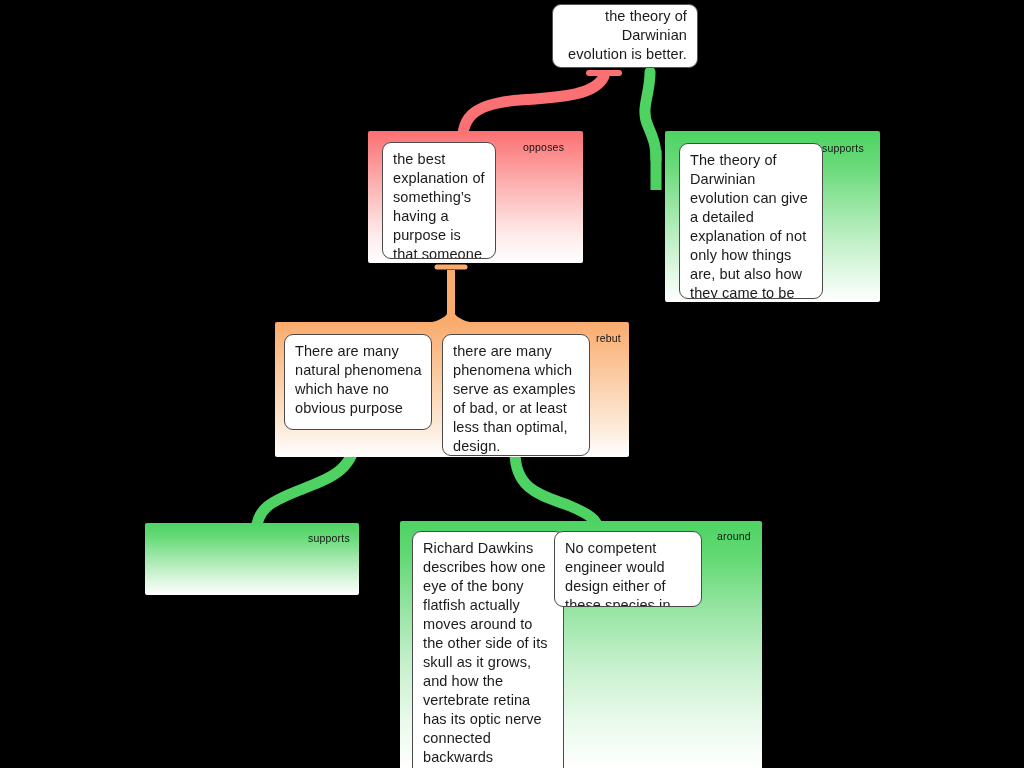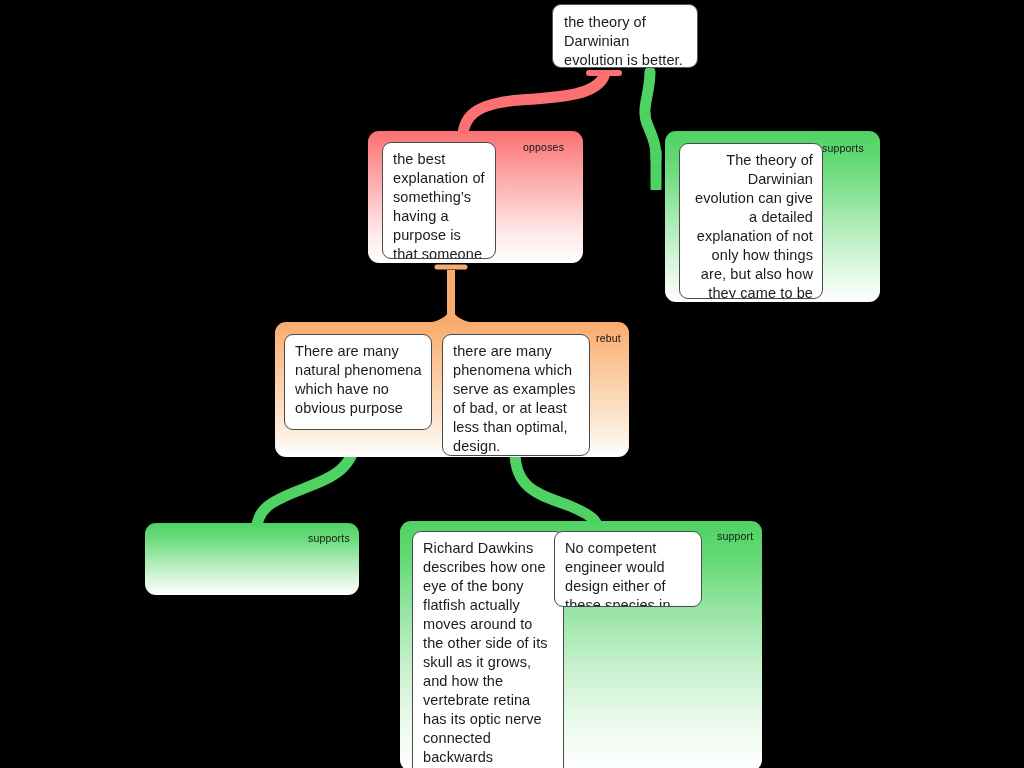--- a/index.html
+++ b/index.html
@@ -29,21 +29,21 @@
     width: 1024px;
     height: 768px;
     z-index: 1;
     pointer-events: none;
   }
 
   
   .node {
     position: absolute;
     z-index: 2;
-    border-radius: 11px;
+    border-radius: 2px;
     box-sizing: border-box;
   }
   .node.root {
     background: #ffffff;
     border: 1px solid #555555;
     border-radius: 9px;
   }
 
   
   .claim {
@@ -57,40 +57,40 @@
   }
   .claim .txt,
   .root .txt {
     display: block;
     font-size: 14.5px;
     line-height: 19px;
     color: #1a1a1a;
     letter-spacing: 0.1px;
   }
   .root .txt {
-    padding: 8px 10px 6px 11px;
+    padding: 2px 10px 6px 11px;
+    text-align: right;
   }
 
   
   .rel-label {
     position: absolute;
     font-size: 10.5px;
     line-height: 12px;
     color: #141414;
     letter-spacing: 0.2px;
     white-space: nowrap;
   }
 
   
   .theme-oppose {
     background: linear-gradient(to bottom, #fb7072 0%, #fc8d8d 18%, #fdbdbd 48%, #feeaea 78%, #ffffff 100%);
   }
   .theme-support {
     background: linear-gradient(to bottom, #4ed363 0%, #68da79 20%, #a5e9ae 50%, #ddf7e1 80%, #ffffff 100%);
-    text-align: right;
   }
   .theme-rebut {
     background: linear-gradient(to bottom, #f9ab6d 0%, #fbbd8a 22%, #fcd5b4 52%, #fdeedf 82%, #ffffff 100%);
     padding-left: 20px;
   }
   .theme-support-long {
     background: linear-gradient(to bottom, #4ed363 0%, #62d973 14%, #93e4a0 34%, #c7f1cd 58%, #eafaec 80%, #ffffff 100%);
   }
 </style>
 </head>
@@ -152,21 +152,21 @@
     <div class="claim" style="left:167px; top:12px; width:148px; height:122px;">
       <span class="txt">there are many phenomena which serve as examples of bad, or at least less than optimal, design.</span>
     </div>
   </div>
 
   <div class="node theme-support" style="left:145px; top:523px; width:214px; height:72px;">
     <div class="rel-label" style="left:163px; top:9px;">supports</div>
   </div>
 
   <div class="node theme-support-long" style="left:400px; top:521px; width:362px; height:250px;">
-    <div class="rel-label" style="left:317px; top:9px;">support</div>
+    <div class="rel-label" style="left:317px; top:9px;">around</div>
     <div class="claim" style="left:12px; top:10px; width:152px; height:247px;">
       <span class="txt">Richard Dawkins describes how one eye of the bony flatfish actually moves around to the other side of its skull as it grows, and how the vertebrate retina has its optic nerve connected backwards</span>
     </div>
     <div class="claim" style="left:154px; top:10px; width:148px; height:76px;">
       <span class="txt">No competent engineer would design either of these species in these ways.</span>
     </div>
   </div>
 
 </div>
 

